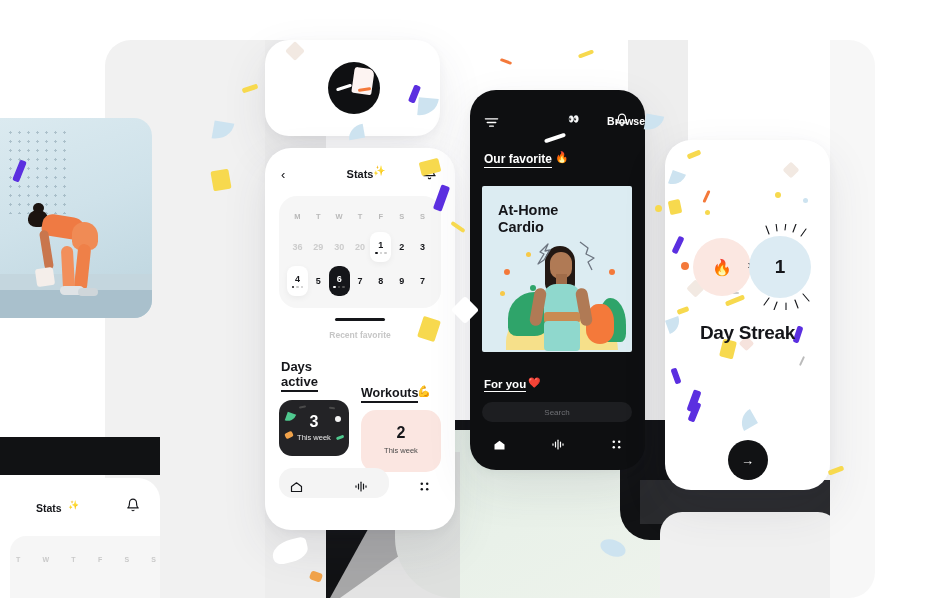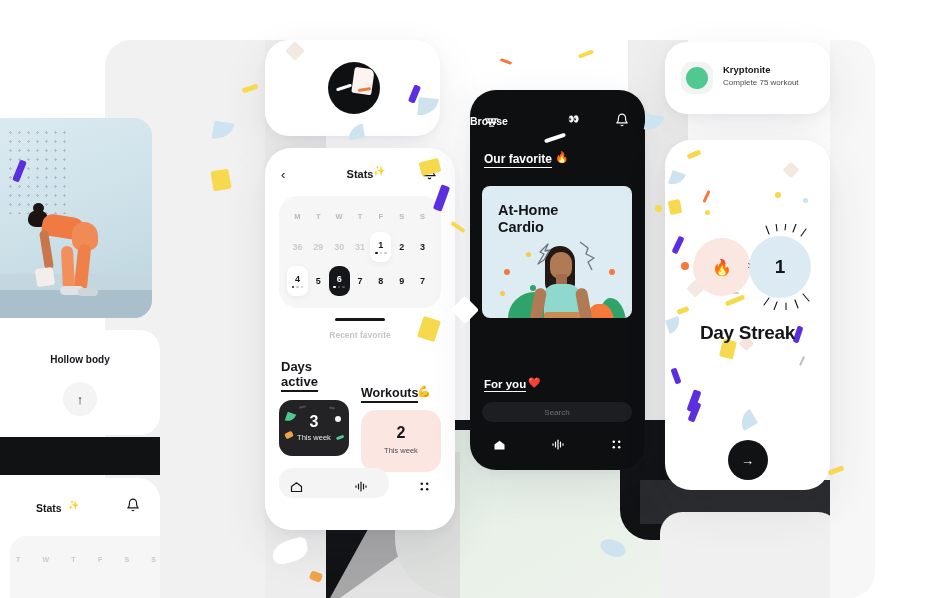--- a/index.html
+++ b/index.html
@@ -87,26 +87,26 @@
   #days-sub{position:absolute;width:100%;top:33px;text-align:center;font-size:7.5px;color:#e8e8e8;}
   #work-card{position:absolute;left:96px;top:262px;width:80px;height:62px;background:#fbe6e1;border-radius:15px;}
   #work-num{position:absolute;width:100%;top:14px;text-align:center;font-size:16px;font-weight:700;color:#15161a;}
   #work-sub{position:absolute;width:100%;top:36px;text-align:center;font-size:7.5px;color:#4a4a4a;}
   #stats-nav-bg{position:absolute;left:14px;top:320px;width:110px;height:30px;background:#f4f4f4;border-radius:14px;}
   .navbar{position:absolute;left:0;width:100%;display:flex;justify-content:space-around;align-items:center;}
 
   
   #dark-phone{position:absolute;left:470px;top:90px;width:175px;height:380px;background:#0e0f11;border-radius:26px;}
   #menu-icon{position:absolute;left:14px;top:27px;width:15px;height:11px;cursor:pointer;}
-  #browse-title{position:absolute;width:100%;top:25px;text-align:left;font-size:10.5px;font-weight:700;color:#fff;}
+  #browse-title{position:absolute;width:100%;top:25px;text-align:right;font-size:10.5px;font-weight:700;color:#fff;}
   #browse-emoji{position:absolute;left:98px;top:24px;font-size:9px;}
   #dark-bell{position:absolute;right:16px;top:23px;width:14px;height:14px;cursor:pointer;}
   #fav-label{position:absolute;left:14px;top:62px;font-size:12px;font-weight:700;color:#fff;border-bottom:1.6px solid #fff;padding-bottom:1px;}
   #fav-emoji{position:absolute;left:85px;top:61px;font-size:11px;}
-  #fav-card{position:absolute;left:12px;top:96px;width:150px;height:132px;background:#dcecf2;border-radius:8px;overflow:hidden;}
+  #fav-card{position:absolute;left:12px;top:96px;width:150px;height:166px;background:#dcecf2;border-radius:2px;overflow:hidden;}
   #fav-card-title{position:absolute;left:16px;top:16px;font-size:14.5px;font-weight:700;color:#15161a;line-height:1.15;}
   #foryou-label{position:absolute;left:14px;top:288px;font-size:11.5px;font-weight:700;color:#fff;border-bottom:1.5px solid #fff;padding-bottom:1px;}
   #foryou-emoji{position:absolute;left:58px;top:287px;font-size:10px;}
   #search-field{position:absolute;left:12px;top:312px;width:150px;height:20px;background:#1d1e21;border-radius:10px;
      display:flex;align-items:center;justify-content:center;cursor:text;}
   #search-text{font-size:8px;color:#6f7075;}
   #dark-nav{top:344px;}
 
   
   #krypto-card{position:absolute;left:665px;top:42px;width:165px;height:72px;background:#fff;border-radius:22px;}
@@ -165,24 +165,20 @@
     <div class="fig" style="left:72px;top:104px;width:26px;height:28px;background:#f08b55;border-radius:14px 16px 10px 10px;"></div>
     <div class="fig" style="left:76px;top:126px;width:13px;height:48px;background:#ef8048;border-radius:7px;transform:rotate(6deg);"></div>
     <div class="fig" style="left:62px;top:128px;width:12px;height:46px;background:#f28f5b;border-radius:7px;transform:rotate(-3deg);"></div>
     <div class="fig" style="left:42px;top:112px;width:9px;height:40px;background:#c9764d;border-radius:6px;transform:rotate(-9deg);"></div>
     <div class="fig" style="left:36px;top:150px;width:18px;height:18px;background:#f4eeea;border-radius:3px;transform:rotate(-8deg);"></div>
     <div class="fig" style="left:60px;top:168px;width:24px;height:9px;background:#dfe3e6;border-radius:5px;"></div>
     <div class="fig" style="left:78px;top:170px;width:20px;height:8px;background:#cfd6da;border-radius:5px;"></div>
     <div class="c" style="left:16px;top:42px;width:7px;height:22px;background:#5b2fe0;transform:rotate(22deg);border-radius:2px;"></div>
   </div>
 
-  <div class="panel" id="left-mid">
-    <div id="hollow-title">Hollow body</div>
-    <div id="up-circle">↑</div>
-  </div>
 
   <div class="panel" id="left-black"></div>
 
   <div class="panel" id="left-bottom">
     <div id="left-stats-title">Stats</div>
     <span style="position:absolute;left:68px;top:22px;font-size:9px;">✨</span>
     <svg id="left-bell" viewBox="0 0 24 24" fill="none" stroke="#15161a" stroke-width="1.9" stroke-linecap="round" stroke-linejoin="round">
       <path d="M18 8A6 6 0 0 0 6 8c0 7-3 9-3 9h18s-3-2-3-9"></path>
         <path d="M13.7 21a2 2 0 0 1-3.4 0"></path>
     </svg>
@@ -230,21 +226,21 @@
           <div class="cal-cell">
             <div class="cal-num muted">36</div>
           </div>
           <div class="cal-cell">
             <div class="cal-num muted">29</div>
           </div>
           <div class="cal-cell">
             <div class="cal-num muted">30</div>
           </div>
           <div class="cal-cell">
-            <div class="cal-num muted">31</div>
+            <div class="cal-num muted">20</div>
           </div>
           <div class="cal-cell card">
             <div class="cal-num">1</div>
             <div class="dots">
               <i class="on"></i>
               <i></i>
               <i></i>
             </div>
           </div>
           <div class="cal-cell">
@@ -400,27 +396,20 @@
       </svg>
       <svg width="13" height="13" viewBox="0 0 24 24" fill="#fff">
         <circle cx="7" cy="7" r="2.3"></circle>
           <circle cx="17" cy="7" r="2.3"></circle>
         <circle cx="7" cy="17" r="2.3"></circle>
           <circle cx="17" cy="17" r="2.3"></circle>
       </svg>
     </div>
   </div>
 
-  <div class="panel shadow" id="krypto-card">
-    <div id="krypto-avatar">
-      <div id="krypto-ava-dot"></div>
-    </div>
-    <div id="krypto-name">Kryptonite</div>
-    <div id="krypto-sub">Complete 75 workout</div>
-  </div>
 
   <div class="panel shadow" id="streak-panel">
 
     <div class="c c-bar" style="left:22px;top:12px;width:14px;height:5px;background:#f7d94e;transform:rotate(-22deg);"></div>
     <div class="c" style="left:120px;top:24px;width:12px;height:12px;background:#f2e9e2;transform:rotate(45deg);border-radius:2px;"></div>
     <div class="c c-bar" style="left:40px;top:50px;width:3px;height:13px;background:#f4793a;transform:rotate(25deg);"></div>
     <div class="c c-quad" style="left:5px;top:32px;width:14px;height:14px;background:#cde3f0;transform:rotate(20deg);"></div>
     <div class="c" style="left:4px;top:60px;width:12px;height:14px;background:#f7d94e;transform:rotate(-12deg);border-radius:2px;"></div>
     <div class="c c-dot" style="left:110px;top:52px;width:6px;height:6px;background:#f7d94e;"></div>
     <div class="c c-dot" style="left:138px;top:58px;width:5px;height:5px;background:#cde3f0;"></div>

